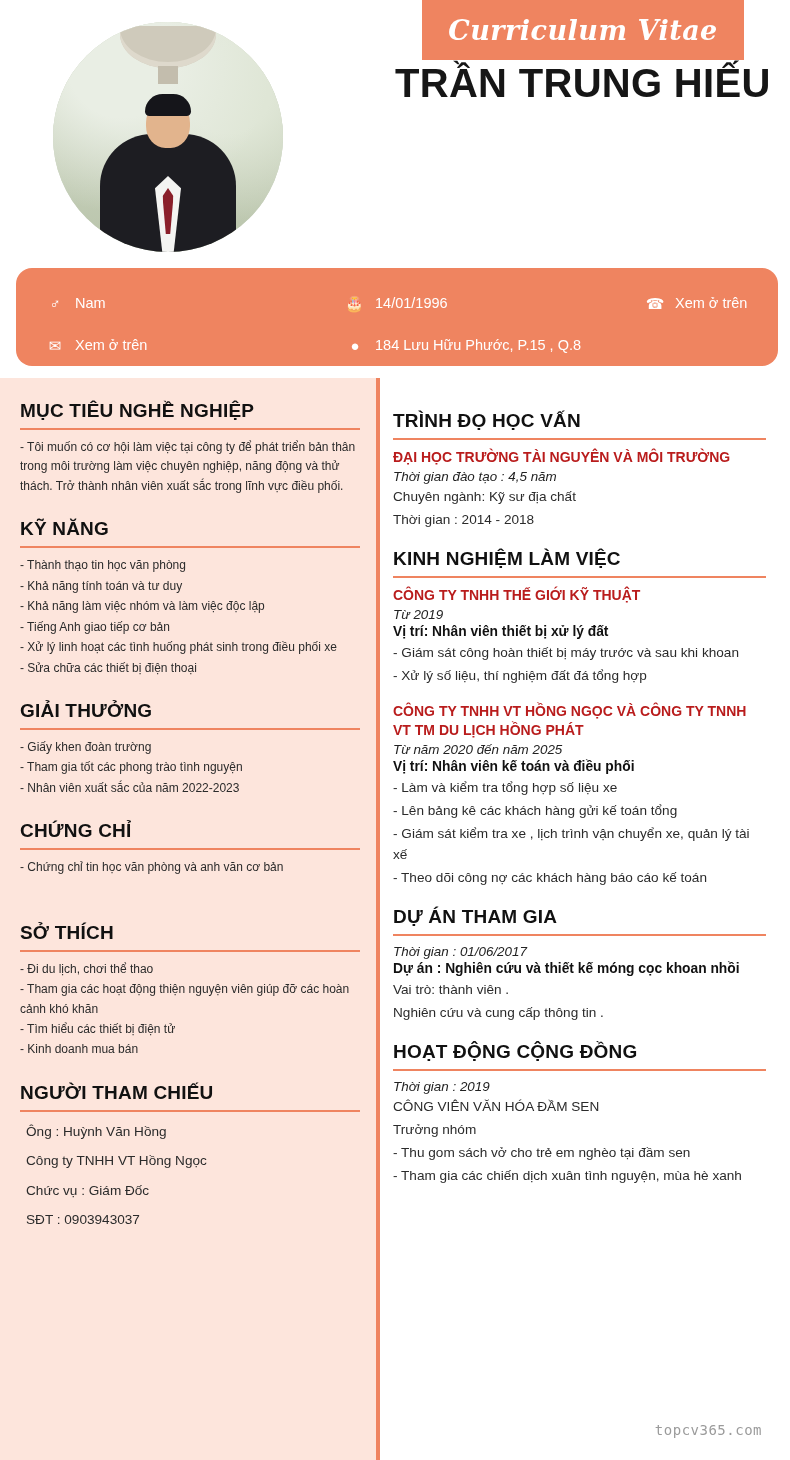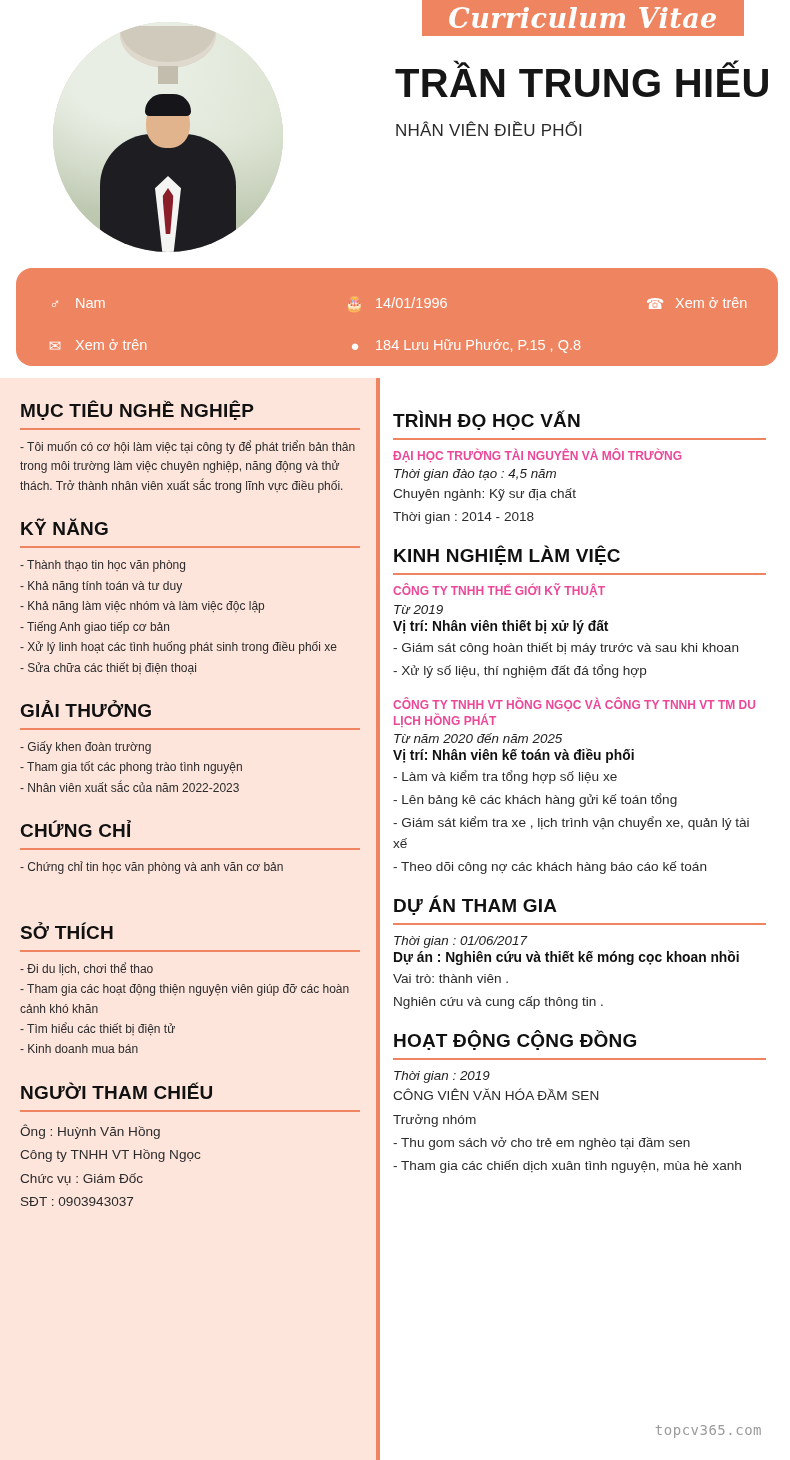--- a/index.html
+++ b/index.html
@@ -18,21 +18,21 @@
 
   
   .header {
     position: relative;
     height: 258px;
     padding: 0;
   }
   .cv-badge {
     position: absolute;
     top: 0; left: 422px;
-    width: 322px; height: 36px;
+    width: 322px; height: 60px;
     background: #ef8460;
     display: flex; align-items: center; justify-content: center;
   }
   .cv-badge span {
     font-family: "DejaVu Serif", serif;
     font-style: italic;
     font-weight: bold;
     color: #ffffff;
     font-size: 27px;
     letter-spacing: .5px;
@@ -182,36 +182,36 @@
 
   .para, .bullet {
     font-size: 12px;
     line-height: 1.62;
     color: #2b2b2b;
     margin: 0;
   }
   .bullet { margin-bottom: 1px; }
 
   .r-org {
-    font-size: 12px; font-weight: bold; color: #ec4899; margin: 4px 0 2px 0;
+    font-size: 14px; font-weight: bold; color: #b91c1c; margin: 4px 0 2px 0;
     line-height: 1.35;
   }
   .r-ital {
     font-size: 13.4px; font-style: italic; color: #222; margin: 0 0 2px 0;
   }
   .r-line {
     font-size: 13.6px; color: #2b2b2b; margin: 0 0 2px 0; line-height: 1.55;
   }
   .r-bold {
     font-size: 13.8px; font-weight: bold; color: #111; margin: 2px 0 3px 0;
   }
   .r-gap { height: 10px; }
 
   .ref-line {
-    font-size: 13.6px; color: #2b2b2b; line-height: 1.72; margin: 0;
+    font-size: 13.6px; color: #2b2b2b; line-height: 1.72; margin: 6px;
   }
 
   .watermark {
     position: absolute;
     right: 28px; bottom: 22px;
     font-family: "DejaVu Sans Mono", monospace;
     font-size: 14px;
     color: #9b9b9b;
     letter-spacing: .5px;
   }
@@ -231,21 +231,20 @@
     <div class="photo-body">
       <div class="photo-shirt"></div>
       <div class="photo-tie"></div>
     </div>
     <div class="photo-head"></div>
     <div class="photo-hair"></div>
   </div>
 
   <div class="name-block">
     <h1 class="full-name">TRẦN TRUNG HIẾU</h1>
-    <div class="job-title">NHÂN VIÊN ĐIỀU PHỐI</div>
   </div>
 </div>
 
 <div class="contact-bar">
   <div class="contact-row">
     <div class="contact-item ci-1">
       <span class="ci-ico">♂</span>
       <span>Nam</span>
     </div>
     <div class="contact-item ci-2">

